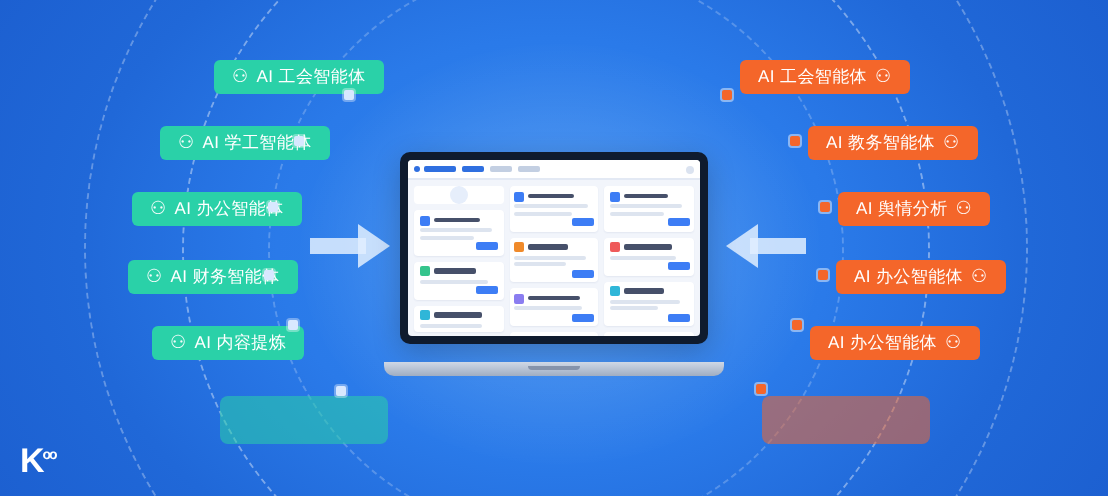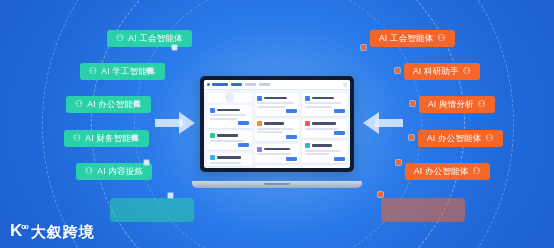--- a/index.html
+++ b/index.html
@@ -166,21 +166,21 @@
   <div class="node" style="left:168px;top:193px;"></div>
 
   <div class="chip orange" style="left:370px;top:30px;">
     <span class="glyph">⚇</span>
     <span>AI 工会智能体</span>
   </div>
   <div class="node orange" style="left:361px;top:45px;"></div>
 
   <div class="chip orange" style="left:404px;top:63px;">
     <span class="glyph">⚇</span>
-    <span>AI 科研助手</span>
+    <span>AI 教务智能体</span>
   </div>
   <div class="node orange" style="left:395px;top:68px;"></div>
 
   <div class="chip orange" style="left:419px;top:96px;">
     <span class="glyph">⚇</span>
     <span>AI 舆情分析</span>
   </div>
   <div class="node orange" style="left:410px;top:101px;"></div>
 
   <div class="chip orange" style="left:418px;top:130px;">
@@ -325,16 +325,15 @@
 
         </div>
       </div>
     </div>
     <div class="base"></div>
     <div class="notch"></div>
   </div>
 
   <div class="logo">
     <span class="mark">K<sup>oo</sup></span>
-    <span class="word">大叙跨境</span>
   </div>
 
 </div>
 
 </body></html>

